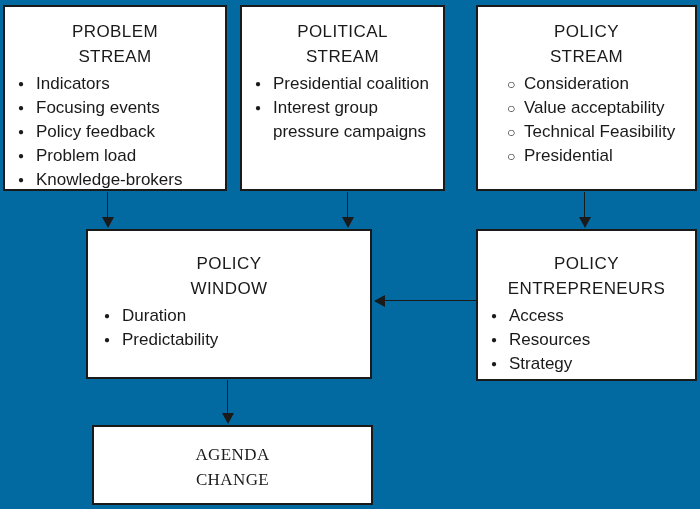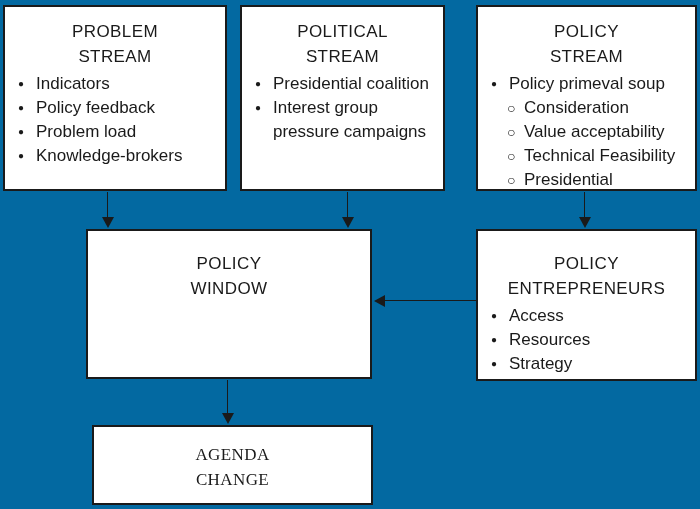--- a/index.html
+++ b/index.html
@@ -107,51 +107,55 @@
 </head>
 <body>
 
 <div id="canvas">
 
   <div class="box box-problem">
     <div class="box-title">PROBLEM
 STREAM</div>
     <ul class="items">
       <li>Indicators</li>
+      <li>Focusing events</li>
       <li>Policy feedback</li>
       <li>Problem load</li>
       <li>Knowledge-brokers</li>
     </ul>
   </div>
 
   <div class="box box-political">
     <div class="box-title">POLITICAL
 STREAM</div>
     <ul class="items">
       <li>Presidential coalition</li>
       <li>Interest group
 pressure campaigns</li>
     </ul>
   </div>
 
   <div class="box box-policy">
     <div class="box-title">POLICY
 STREAM</div>
     <ul class="items">
-      <li>Policy primeval soup</li>
       <li class="open">Consideration</li>
       <li class="open">Value acceptability</li>
       <li class="open">Technical Feasibility</li>
       <li class="open">Presidential</li>
     </ul>
   </div>
 
   <div class="box box-window">
     <div class="box-title">POLICY
 WINDOW</div>
+    <ul class="items">
+      <li>Duration</li>
+      <li>Predictability</li>
+    </ul>
   </div>
 
   <div class="box box-entrepreneurs">
     <div class="box-title">POLICY
 ENTREPRENEURS</div>
     <ul class="items">
       <li>Access</li>
       <li>Resources</li>
       <li>Strategy</li>
     </ul>

